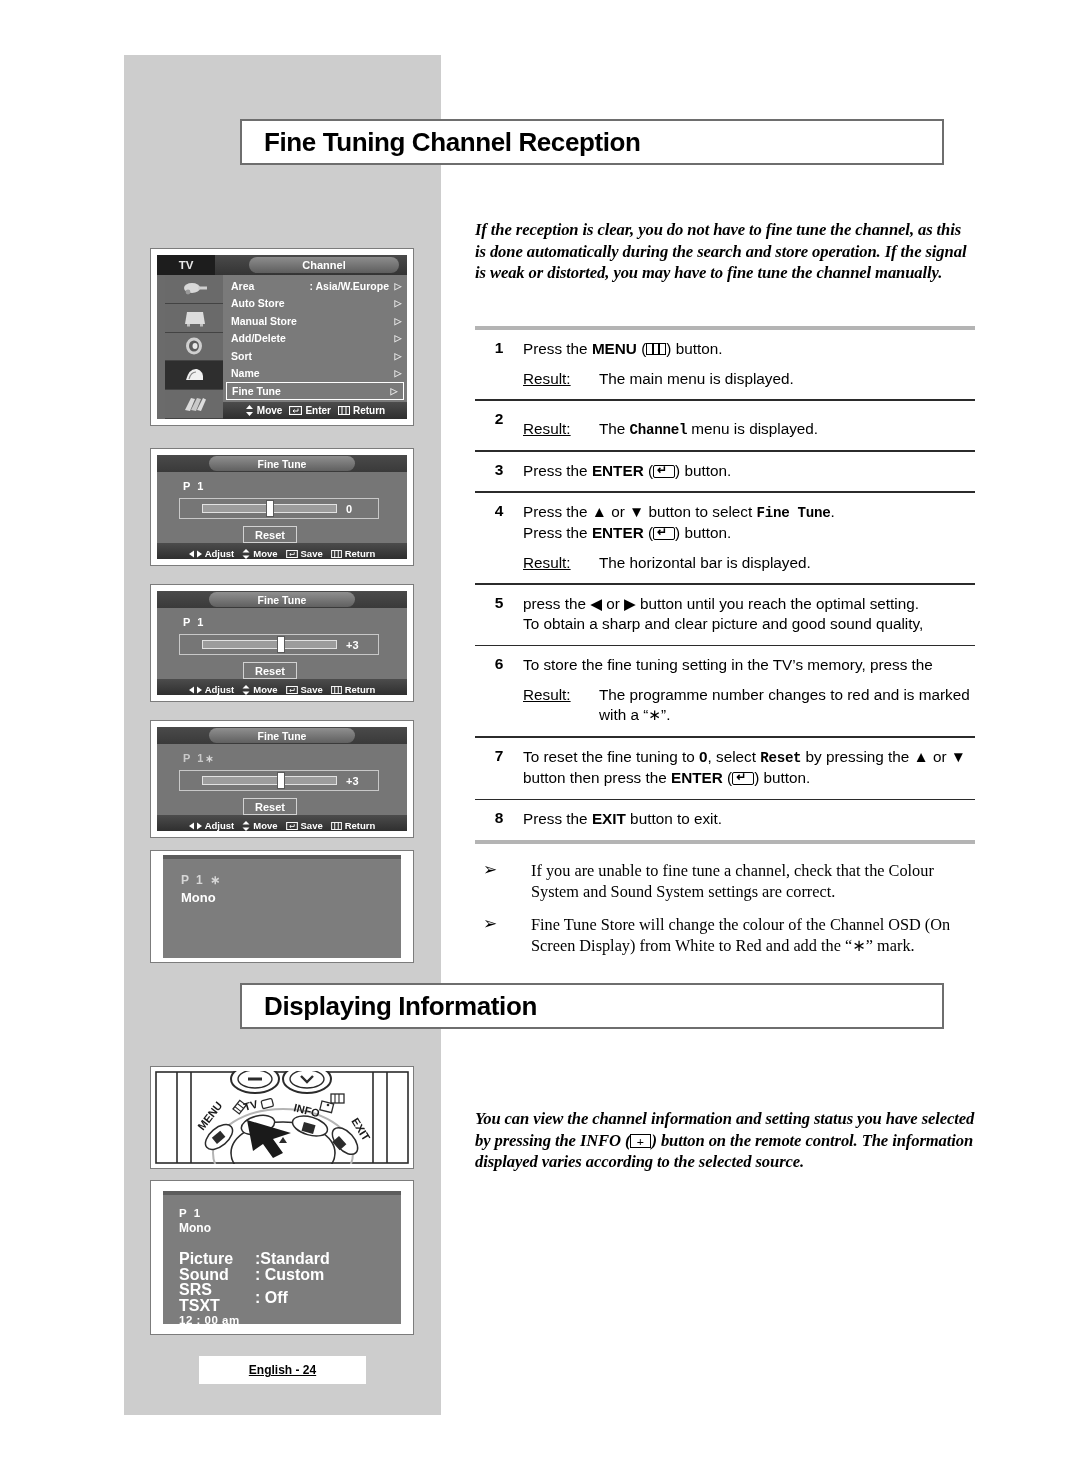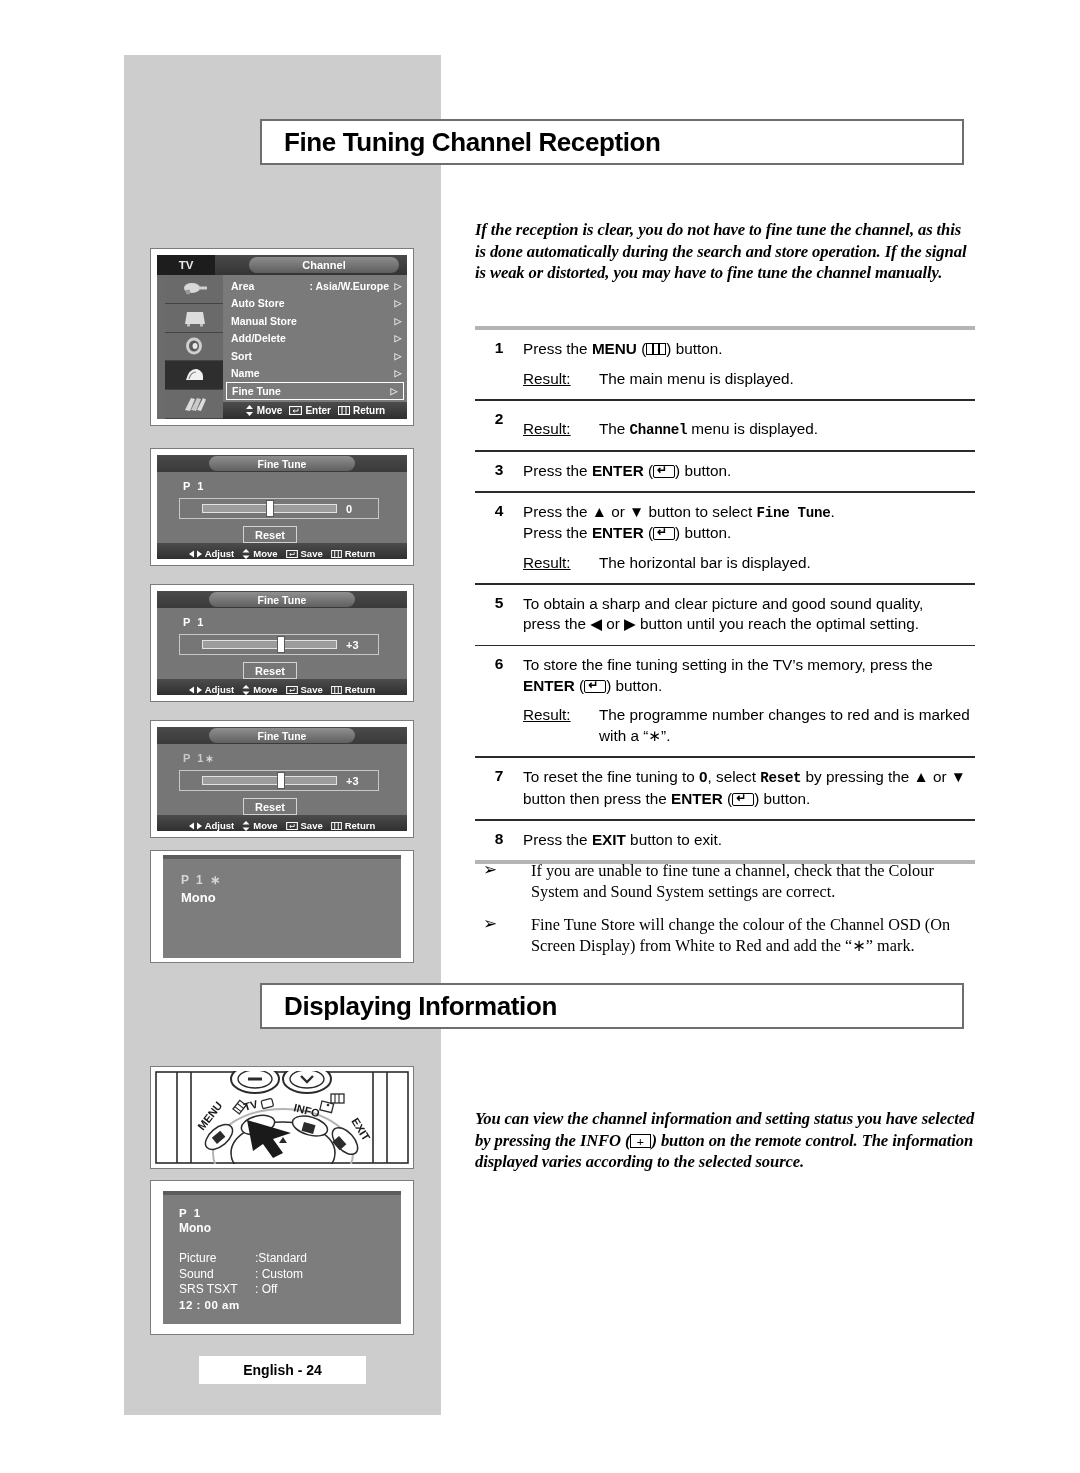--- a/index.html
+++ b/index.html
@@ -15,21 +15,21 @@
   .grey-band {
     position: absolute;
     left: 124px; top: 55px;
     width: 317px; height: 1360px;
     background: #cdcdcd;
   }
 
   
   .section-title {
     position: absolute;
-    left: 260px;
+    left: 240px;
     width: 704px;
     height: 46px;
     background: #ffffff;
     border: 2px solid #6e6e6e;
     display: flex;
     align-items: center;
     padding-left: 22px;
   }
   .section-title span {
     font-size: 26px;
@@ -358,33 +358,33 @@
   #osd-info { left: 150px; top: 1180px; width: 264px; height: 155px; padding: 10px 12px; }
   .info-screen {
     width: 100%; height: 100%;
     background: #7d7d7d;
     border-top: 4px solid #5c5c5c;
     padding: 12px 0 0 16px;
   }
   .info-p { font-size: 11.5px; font-weight: bold; color: #ffffff; letter-spacing: 2px; }
   .info-mono { font-size: 12px; font-weight: bold; color: #ffffff; margin-top: 2px; }
   .info-rows { margin-top: 16px; }
-  .info-row { display: flex; font-size: 12px; font-weight: normal; color: #ffffff; line-height: 15.5px; align-items: center; }
+  .info-row { display: flex; font-size: 16px; font-weight: bold; color: #ffffff; line-height: 15.5px; align-items: center; }
   .info-row .k { width: 76px; flex: 0 0 76px; }
   .info-row .v { flex: 1; }
   .info-time { font-size: 11.5px; font-weight: bold; color: #ffffff; line-height: 15.5px; letter-spacing: 0.5px; }
 
   
   #footer {
     position: absolute;
     left: 199px; top: 1356px;
     width: 167px; height: 28px;
     background: #ffffff;
     display: flex; align-items: center; justify-content: center;
-    font-size: 14px; font-weight: bold; color: #000;
+    font-size: 12px; font-weight: bold; color: #000; text-decoration: underline;
   }
 </style>
 </head>
 <body>
 
 <div class="grey-band"></div>
 
 <div class="section-title" id="title-fine">
   <span>Fine Tuning Channel Reception</span>
 </div>
@@ -447,34 +447,31 @@
         <div class="result-text">The horizontal bar is displayed.</div>
       </div>
     </div>
   </div>
 
   <div class="rule-thin"></div>
 
   <div class="step">
     <div class="step-num">5</div>
     <div class="step-body">
+      <div class="step-line">press the ◀ or ▶ button until you reach the optimal setting.</div>
       <div class="step-line">To obtain a sharp and clear picture and good sound quality,</div>
-      <div class="step-line">press the ◀ or ▶ button until you reach the optimal setting.</div>
     </div>
   </div>
 
   <div class="rule-thin"></div>
 
   <div class="step">
     <div class="step-num">6</div>
     <div class="step-body">
       <div class="step-line">To store the fine tuning setting in the TV’s memory, press the</div>
-      <div class="step-line">
-        <b>ENTER</b><span> (</span><span class="key-enter"></span><span>) button.</span>
-      </div>
       <div class="result">
         <div class="result-label">Result:</div>
         <div class="result-text">The programme number changes to red and is marked with a “∗”.</div>
       </div>
     </div>
   </div>
 
   <div class="rule-thin"></div>
 
   <div class="step">

